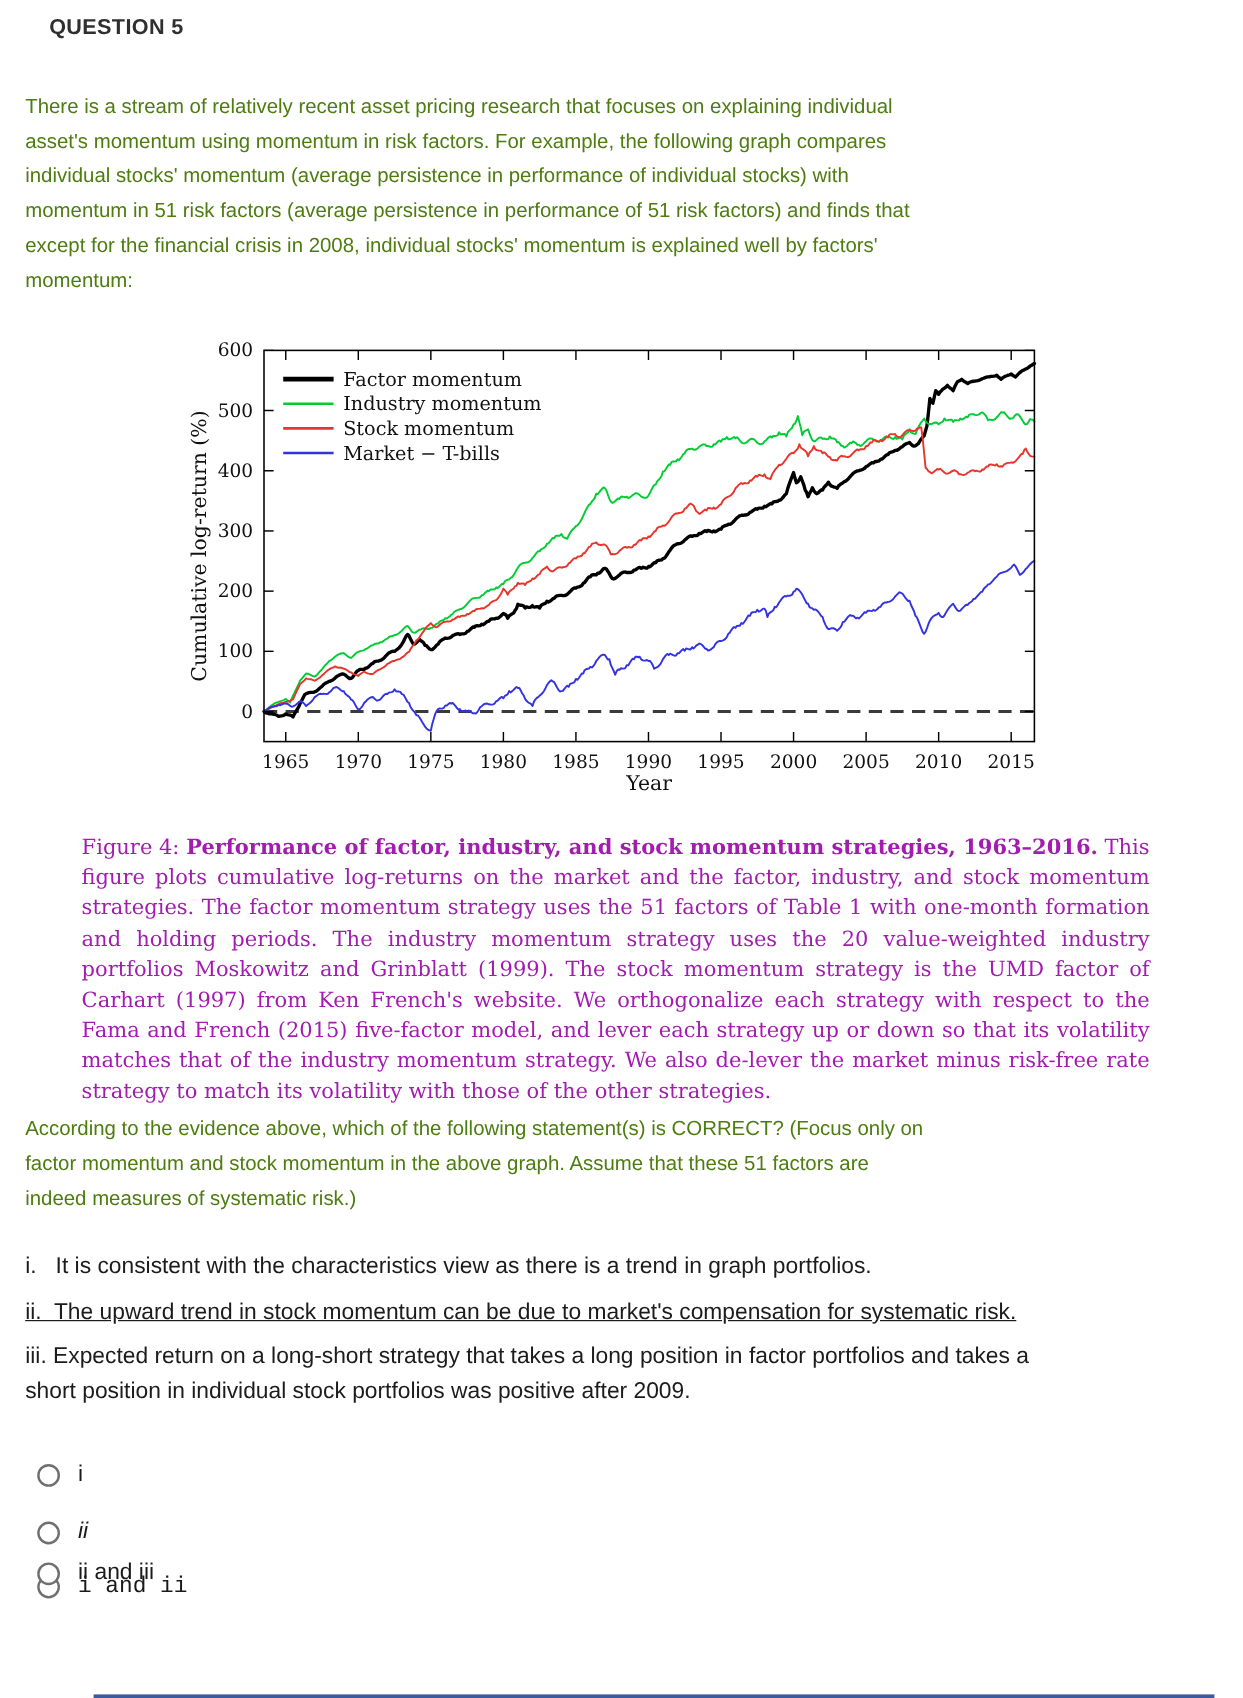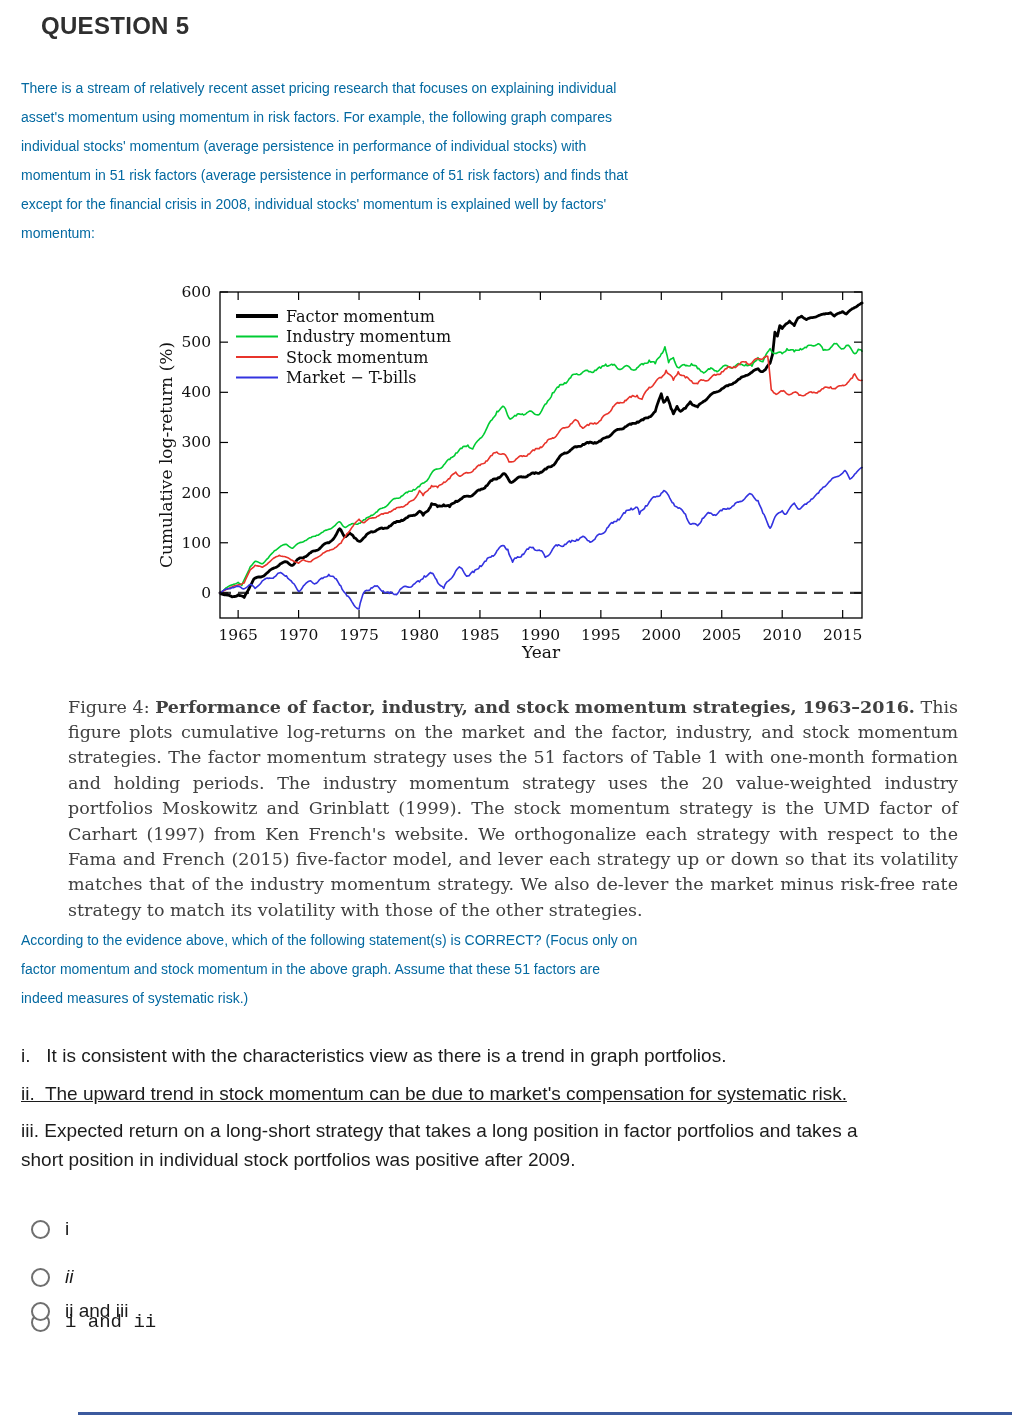--- a/index.html
+++ b/index.html
@@ -1,26 +1,26 @@
 <!DOCTYPE html>
 <html><head>
 <meta charset="utf-8">
 <style>
   html,body{margin:0;padding:0;background:#fff;overflow:hidden;}
   body{width:1036px;height:1415px;position:relative;font-family:"Liberation Sans",sans-serif;color:#1a1a1a;}
-  .q-header{position:absolute;left:41px;top:12px;font-size:24px;font-weight:bold;color:#2f2f2f;letter-spacing:.3px;}
-  .para{position:absolute;left:21px;width:1002px;font-size:14px;line-height:29px;white-space:pre-wrap;color:#0369a1;}
+  .q-header{position:absolute;left:41px;top:12px;font-size:18px;font-weight:bold;color:#2f2f2f;letter-spacing:.3px;}
+  .para{position:absolute;left:21px;width:1002px;font-size:17px;line-height:29px;white-space:pre-wrap;color:#4d7c0f;}
   .intro{top:74px;}
   .prompt{top:926px;}
   .stmt{position:absolute;left:21px;width:1005px;font-size:19px;line-height:29px;white-space:pre-wrap;color:#1c1c1c;}
   .stmt-i{top:1041px;}
   .stmt-ii{top:1079px;text-decoration:underline;}
   .stmt-iii{top:1116px;}
   .figure-wrap{position:absolute;left:150px;top:283px;width:740px;height:390px;}
-  .caption{position:absolute;left:68px;top:677px;width:890px;font-family:"DejaVu Serif","Liberation Serif",serif;font-size:17.5px;line-height:25.4px;text-align:justify;color:#404040;}
+  .caption{position:absolute;left:68px;top:677px;width:890px;font-family:"DejaVu Serif","Liberation Serif",serif;font-size:17.5px;line-height:25.4px;text-align:justify;color:#a21caf;}
   .caption .cap-title{font-weight:bold;}
   .option-row{position:absolute;left:31px;display:flex;align-items:center;height:26px;cursor:pointer;}
   .opt-1{top:1216px;}.opt-2{top:1264px;font-style:italic;}.opt-3{top:1309px;font-family:Liberation Mono, monospace;}.opt-4{top:1298px;}
   .radio-circle{width:19px;height:19px;border:2px solid #6f6f6f;border-radius:50%;background:#fff;box-sizing:border-box;flex:0 0 auto;}
   .option-label{margin-left:15px;font-size:19px;color:#1a1a1a;}
   .bottom-bar{position:absolute;left:78px;top:1412px;width:934px;height:3px;}
 </style>
 </head>
 <body>
 

